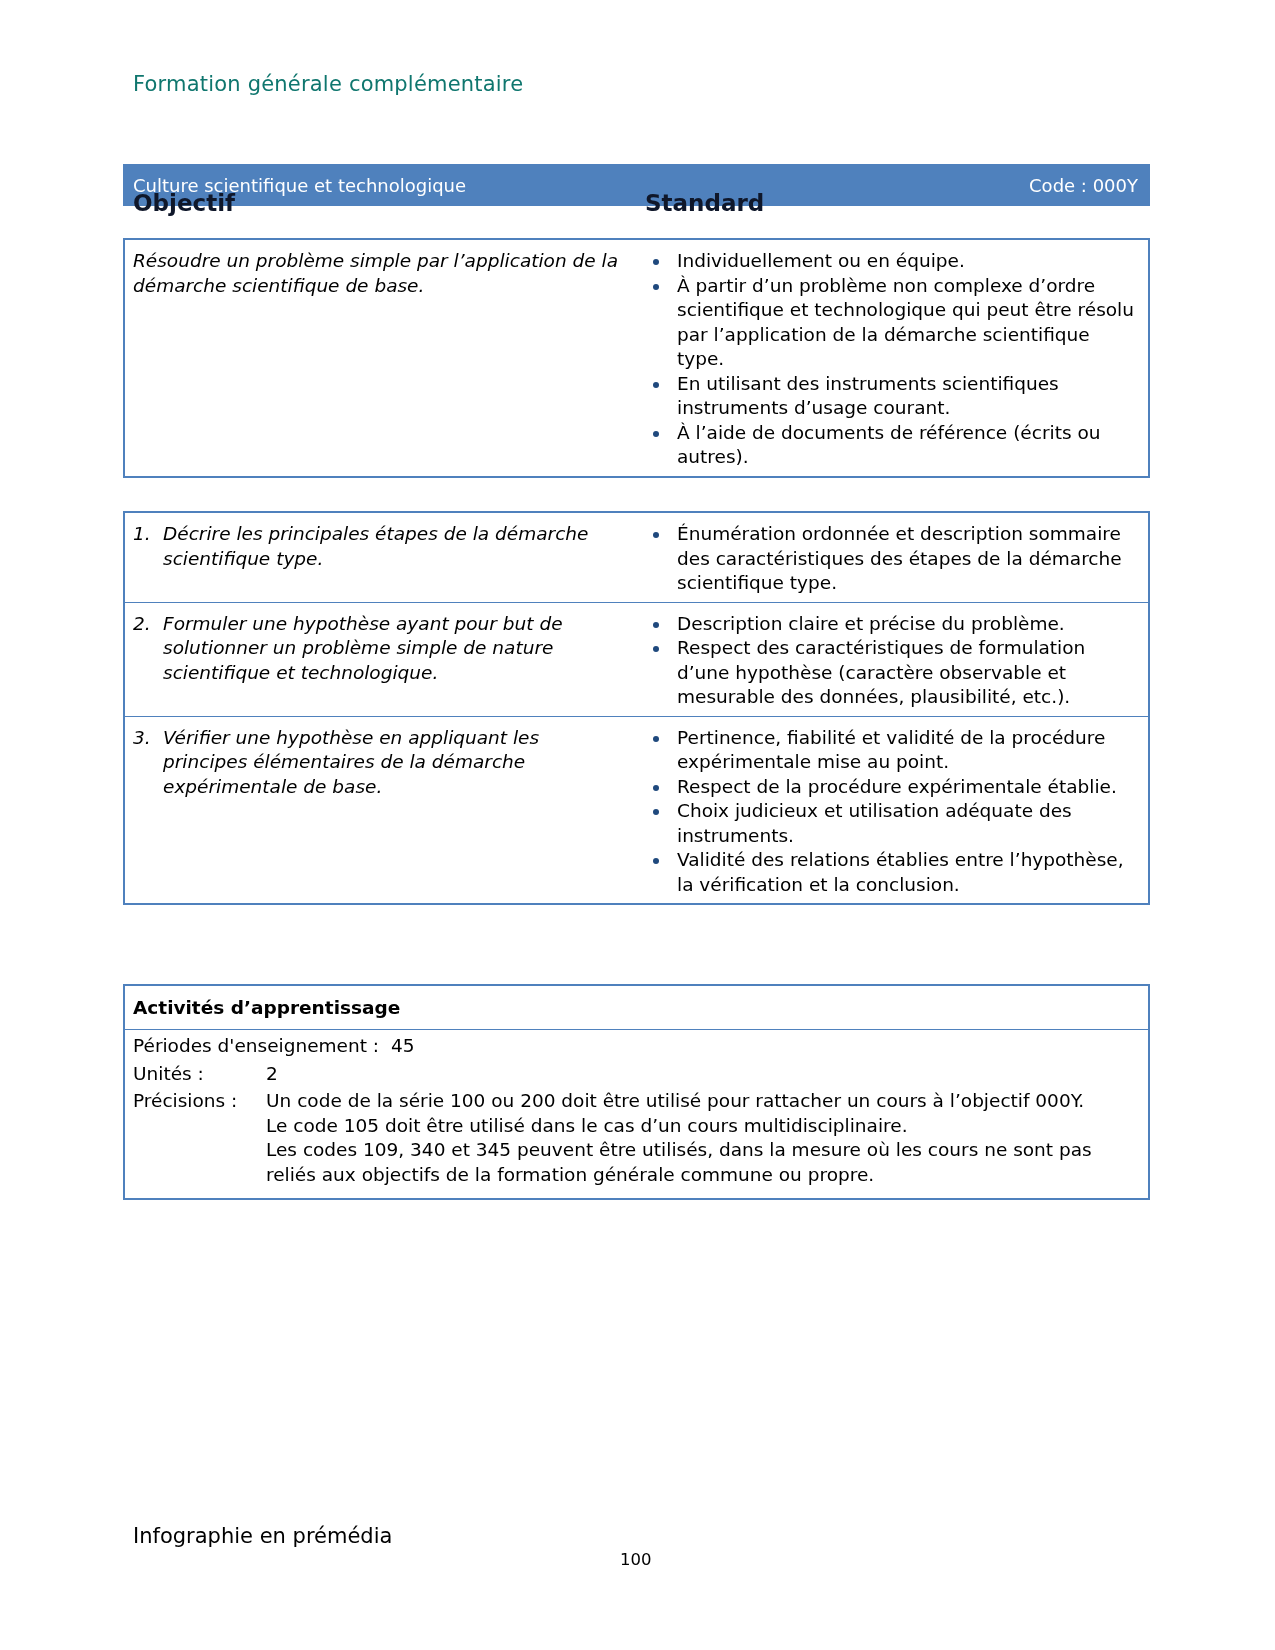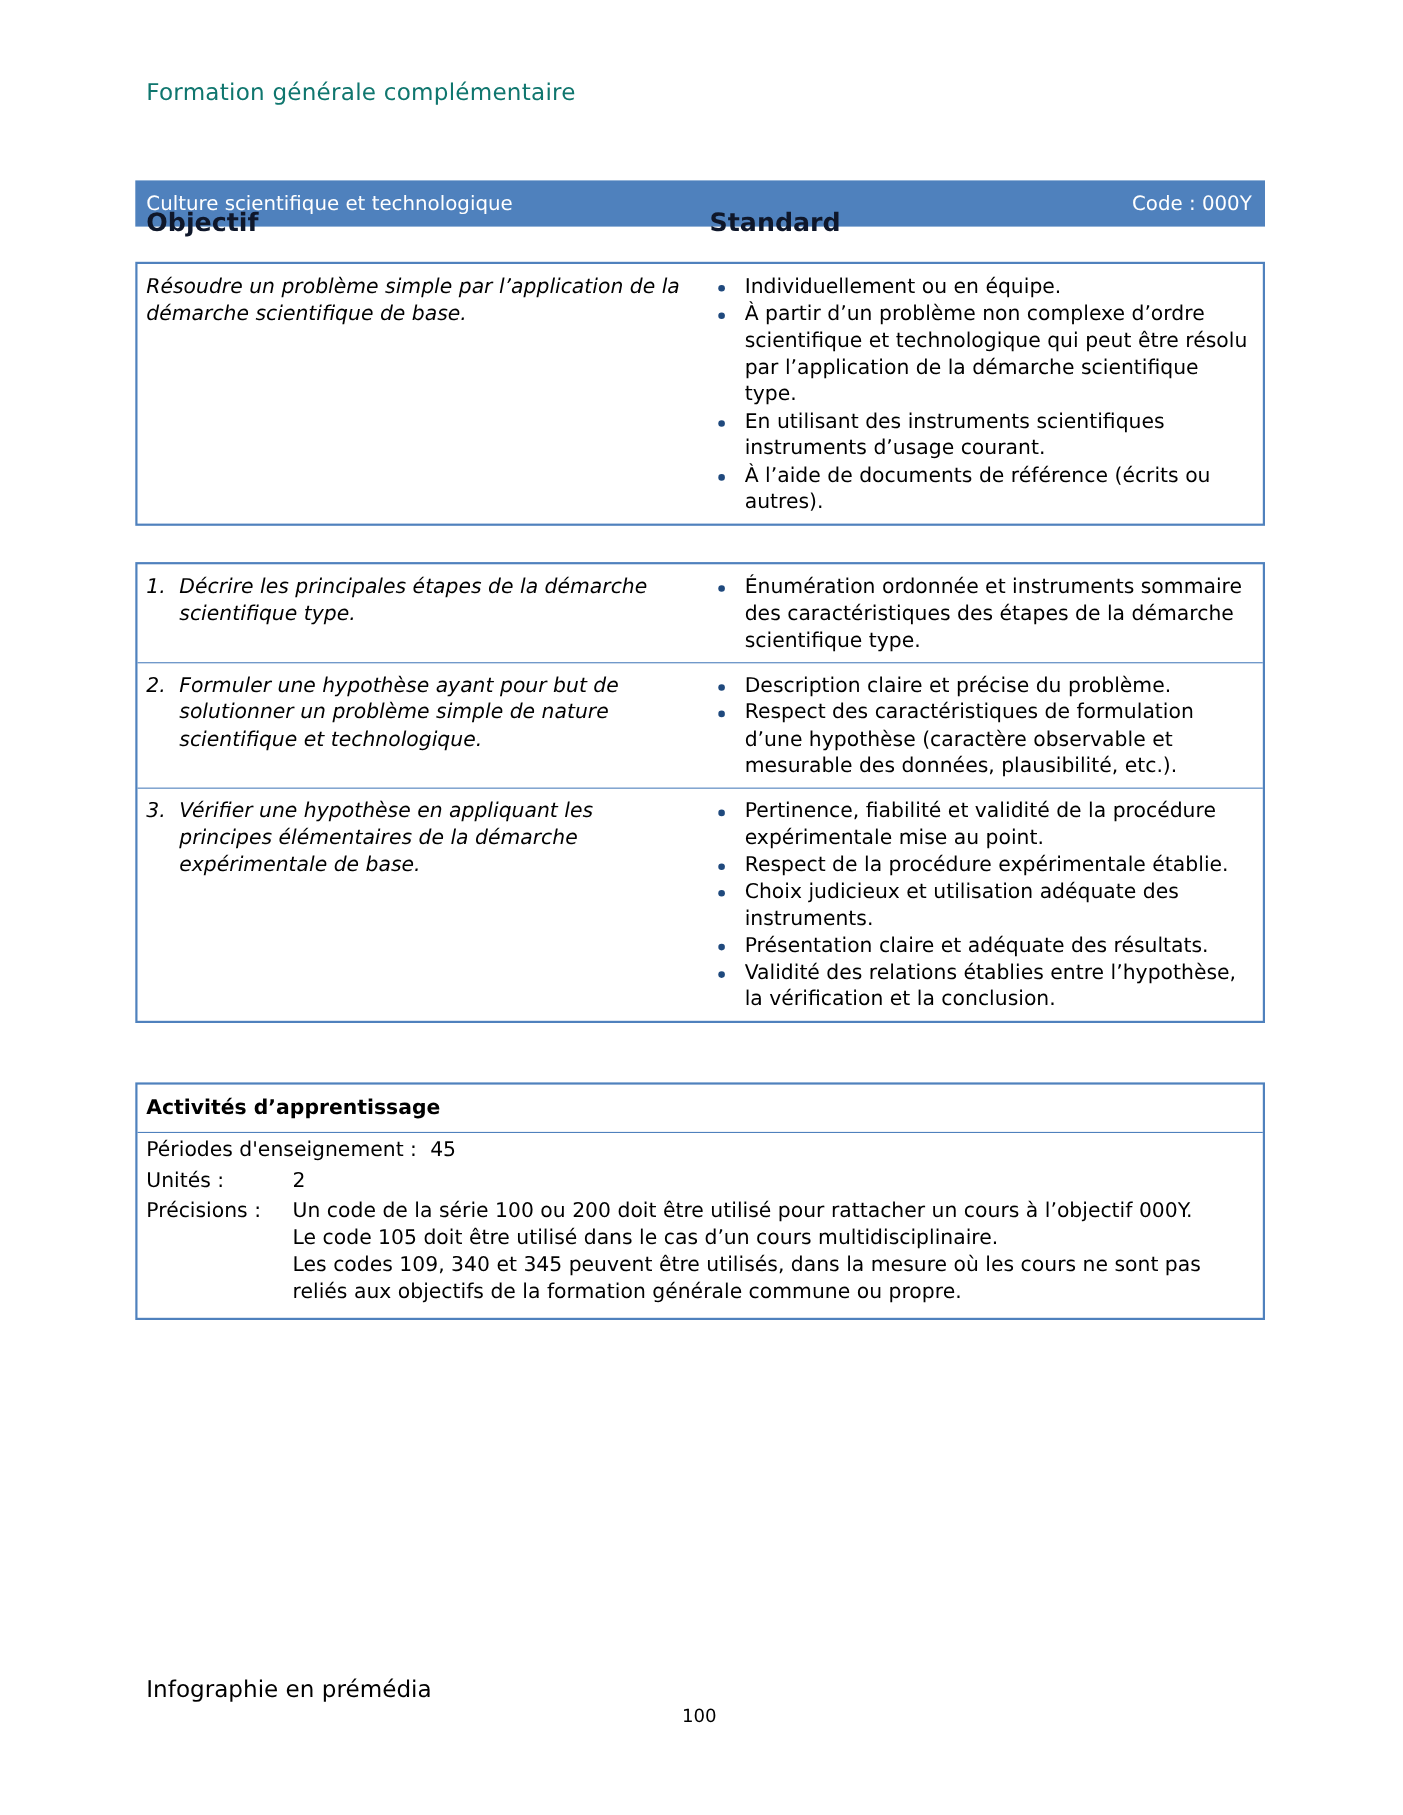--- a/index.html
+++ b/index.html
@@ -115,21 +115,21 @@
       <div class="cell l">
         <div class="num-item">
             <span class="n">1.</span>
             <span>Décrire les principales étapes de la démarche scientifique type.</span>
           </div>
       </div>
       <div class="cell r">
         <ul class="bul-list">
           <li>
               <span class="dot"></span>
-              <span class="txt">Énumération ordonnée et instruments sommaire des caractéristiques des étapes de la démarche scientifique type.</span>
+              <span class="txt">Énumération ordonnée et description sommaire des caractéristiques des étapes de la démarche scientifique type.</span>
             </li>
         </ul>
       </div>
     </div>
 
     <div class="row">
       <div class="cell l">
         <div class="num-item">
             <span class="n">2.</span>
             <span>Formuler une hypothèse ayant pour but de solutionner un problème simple de nature scientifique et technologique.</span>
@@ -162,24 +162,20 @@
               <span class="dot"></span>
               <span class="txt">Pertinence, fiabilité et validité de la procédure expérimentale mise au point.</span>
             </li>
           <li>
               <span class="dot"></span>
               <span class="txt">Respect de la procédure expérimentale établie.</span>
             </li>
           <li>
               <span class="dot"></span>
               <span class="txt">Choix judicieux et utilisation adéquate des instruments.</span>
-            </li>
-          <li>
-              <span class="dot"></span>
-              <span class="txt">Présentation claire et adéquate des résultats.</span>
             </li>
           <li>
               <span class="dot"></span>
               <span class="txt">Validité des relations établies entre l’hypothèse, la vérification et la conclusion.</span>
             </li>
         </ul>
       </div>
     </div>
   </div>
 

